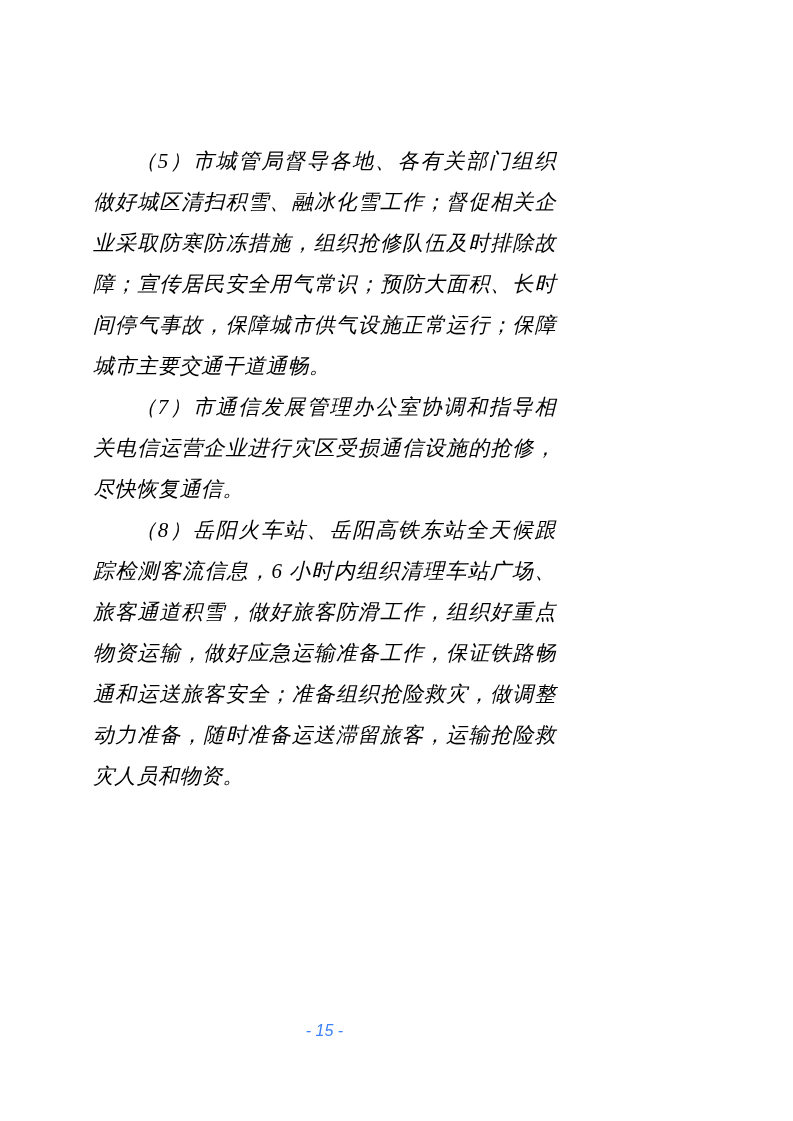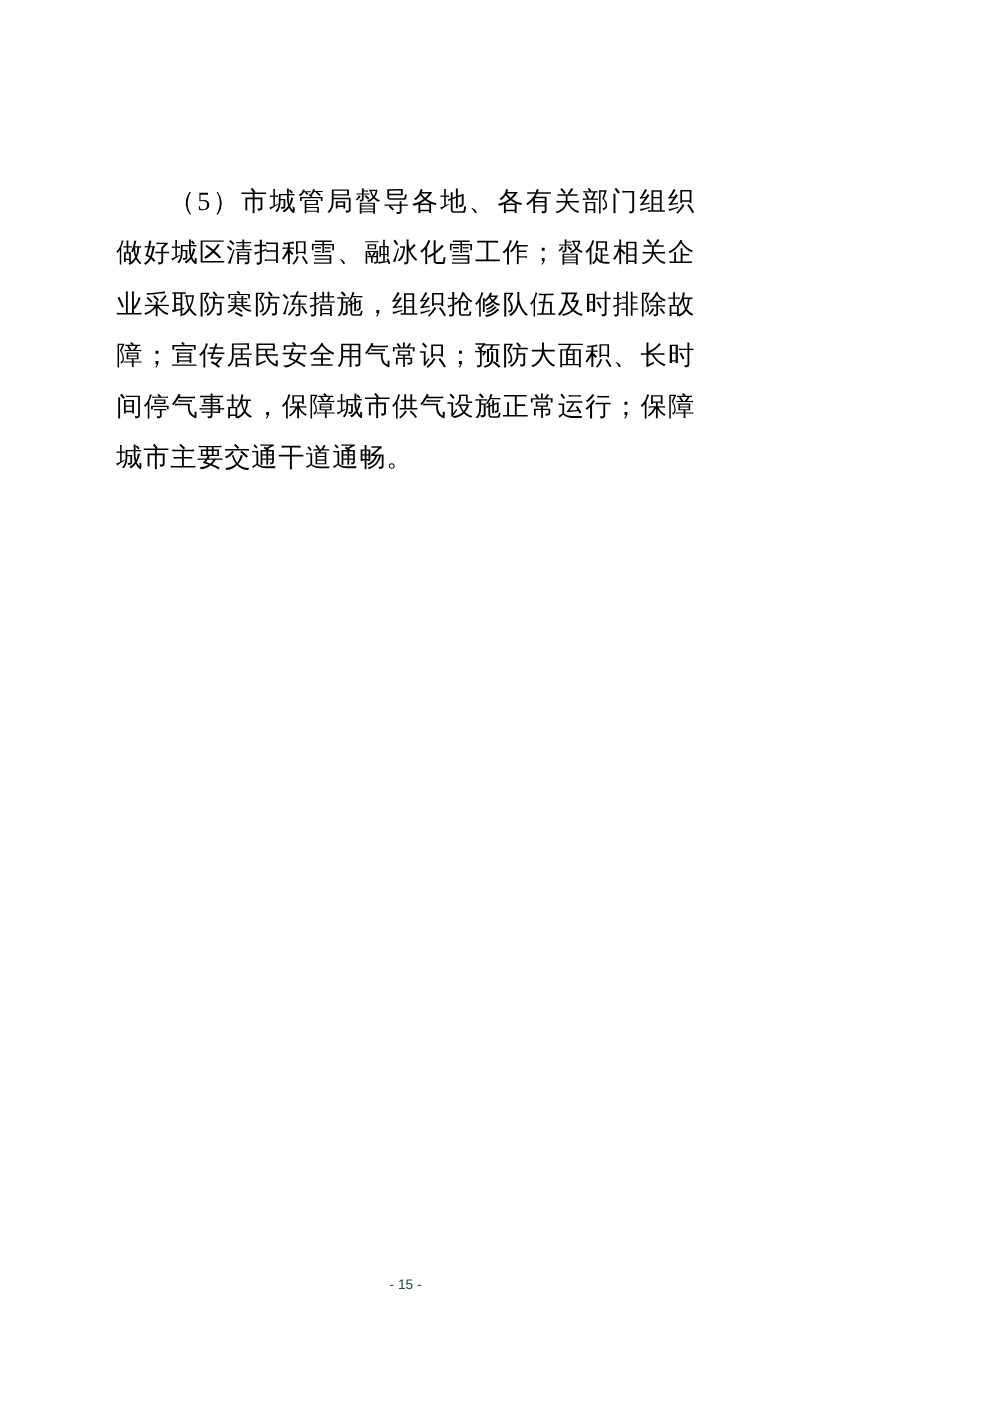--- a/index.html
+++ b/index.html
@@ -8,20 +8,21 @@
     background: #ffffff;
   }
   .page {
     position: relative;
     width: 649px;
     height: 1121px;
     background: #ffffff;
     color: #000000;
     overflow: hidden;
     font-family: "Liberation Serif", "DejaVu Serif", serif;
+    font-style: italic;
   }
   .content {
     position: absolute;
     left: 93px;
     right: 93px;
     top: 141px;
   }
   .content p {
     margin: 0;
     padding: 0;
@@ -33,27 +34,29 @@
     text-indent: 2em;
     word-break: break-all;
   }
   .footer {
     position: absolute;
     top: 1022px;
     left: 0;
     right: 0;
     text-align: center;
     font-family: "Liberation Sans", "DejaVu Sans", sans-serif;
-    font-size: 11px;
-    color: #14532d;
+    font-size: 16px;
+    color: #3b82f6;
   }
 </style>
 </head>
 <body>
 
 <div class="page">
   <div class="content">
     <p>（5）市城管局督导各地、各有关部门组织做好城区清扫积雪、融冰化雪工作；督促相关企业采取防寒防冻措施，组织抢修队伍及时排除故障；宣传居民安全用气常识；预防大面积、长时间停气事故，保障城市供气设施正常运行；保障城市主要交通干道通畅。</p>
+    <p>（7）市通信发展管理办公室协调和指导相关电信运营企业进行灾区受损通信设施的抢修，尽快恢复通信。</p>
+    <p>（8）岳阳火车站、岳阳高铁东站全天候跟踪检测客流信息，6 小时内组织清理车站广场、旅客通道积雪，做好旅客防滑工作，组织好重点物资运输，做好应急运输准备工作，保证铁路畅通和运送旅客安全；准备组织抢险救灾，做调整动力准备，随时准备运送滞留旅客，运输抢险救灾人员和物资。</p>
   </div>
   <div class="footer">
     <span>- 15 -</span>
   </div>
 </div>
 
 </body></html>

